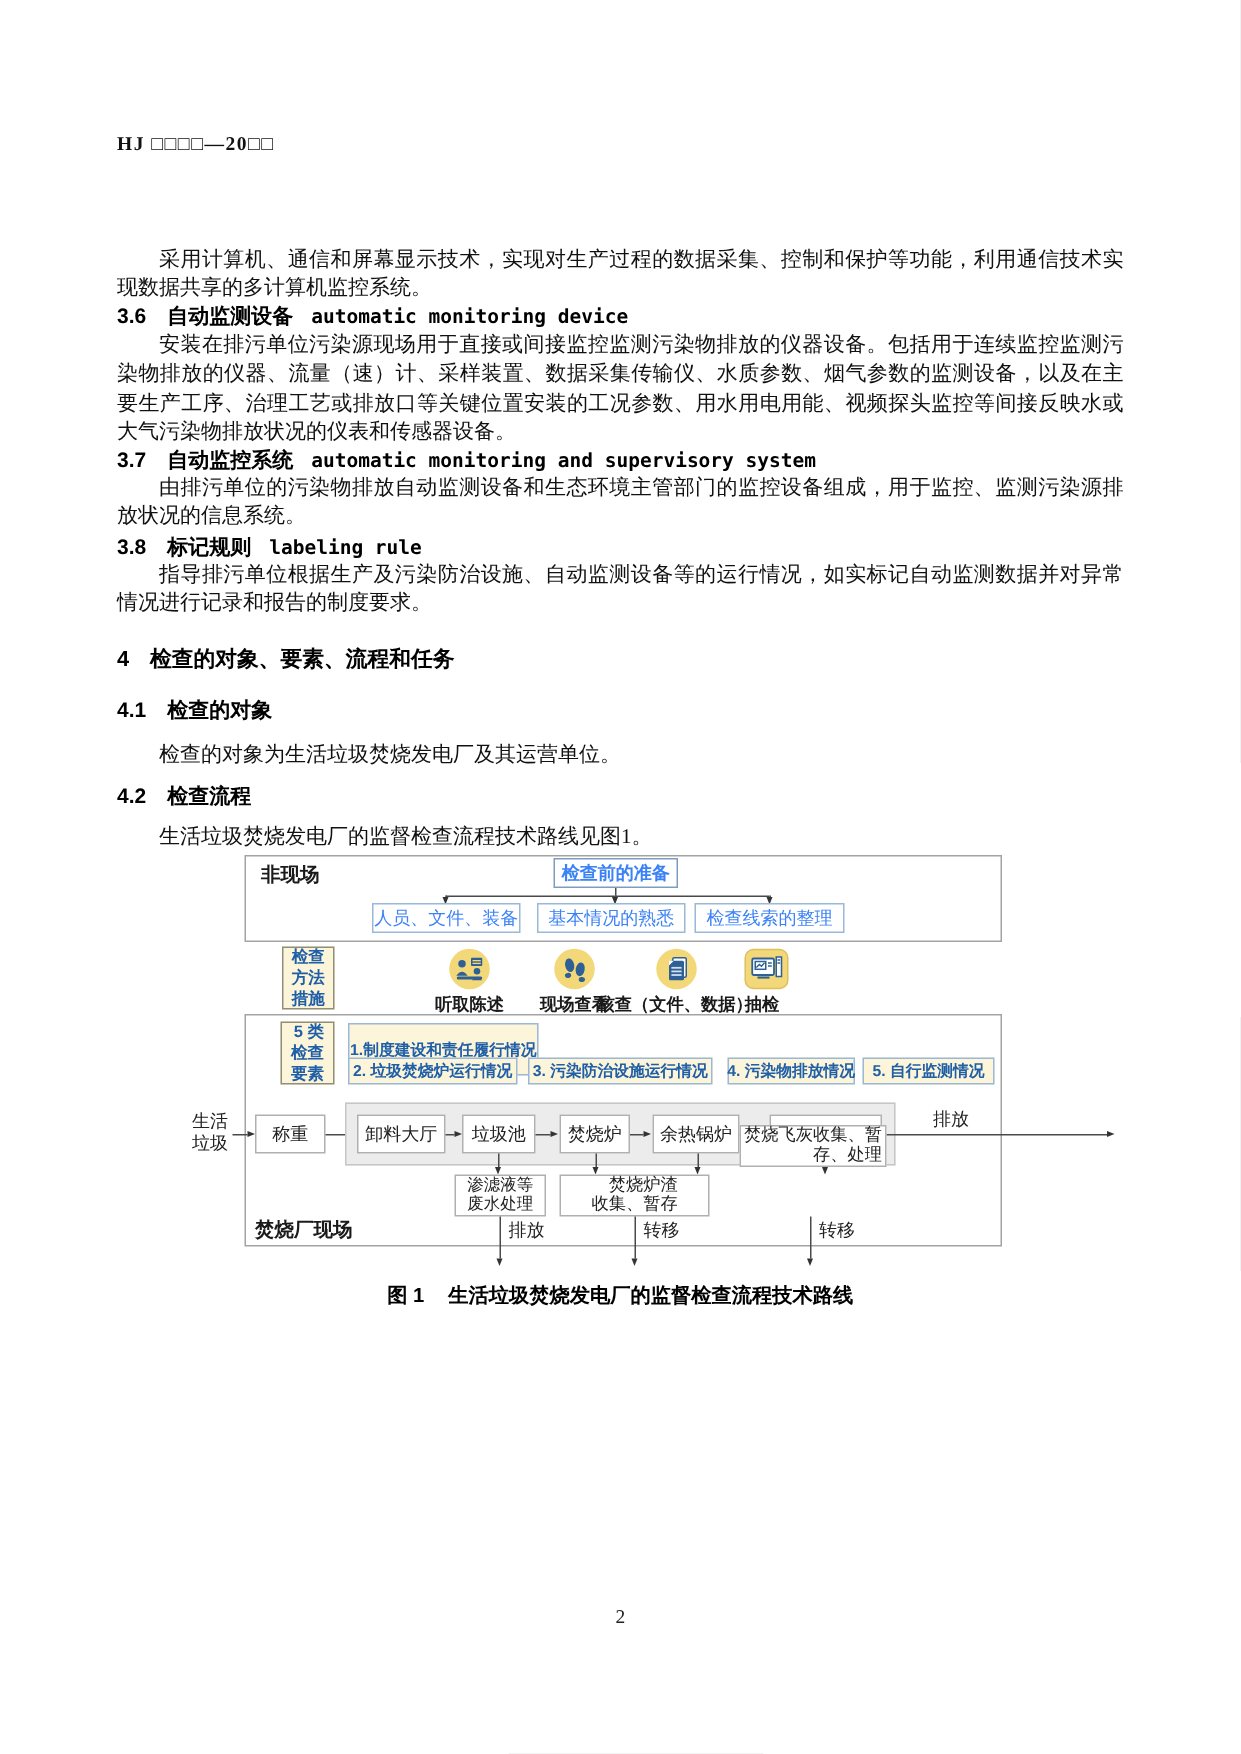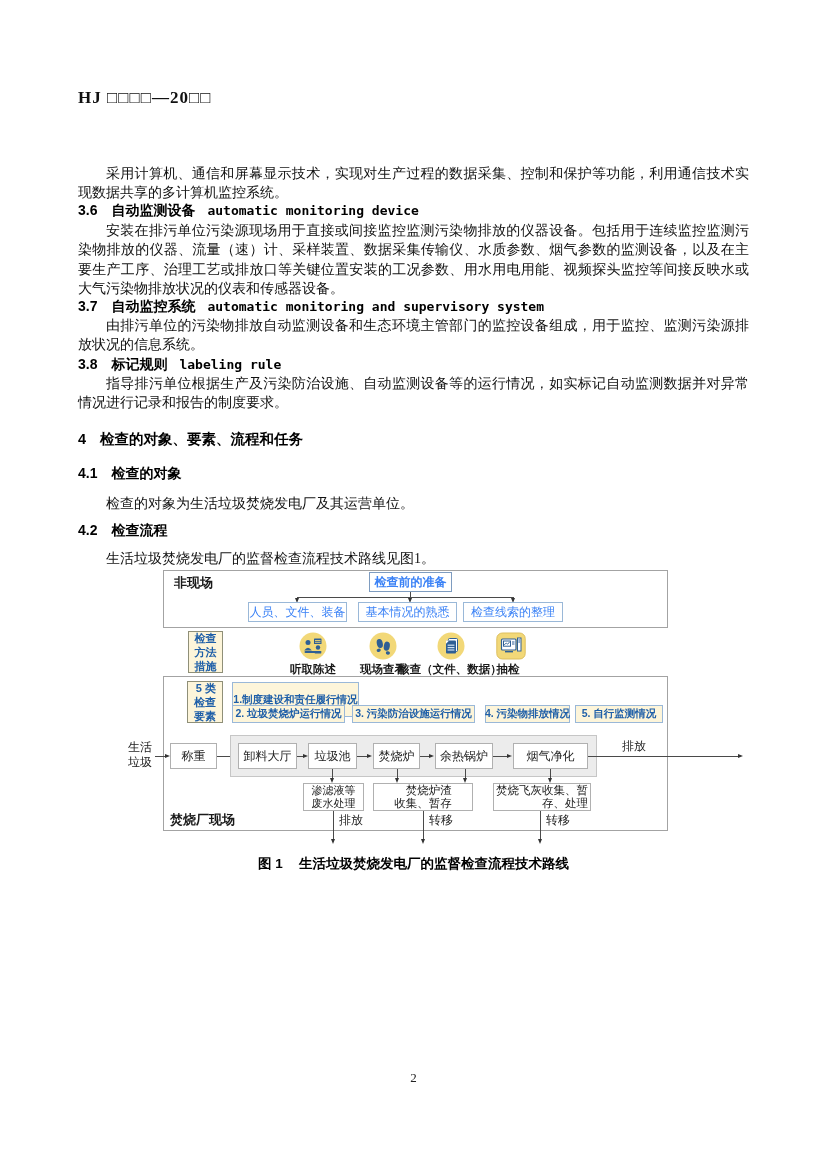--- a/index.html
+++ b/index.html
@@ -4,21 +4,21 @@
 <style>
   * { margin:0; padding:0; box-sizing:border-box; }
   html,body { background:#e8e8e8; }
   .page {
     position:relative; width:827px; height:1169px; margin:0 auto;
     background:#ffffff; overflow:hidden;
     font-family:"Liberation Serif", serif; color:#111;
   }
   .doc-code {
     position:absolute; left:78px; top:88px;
-    font-family:"Liberation Serif", serif; font-weight:bold; font-size:17px; letter-spacing:1px;
+    font-family:"Liberation Serif", serif; font-weight:bold; font-size:13px; letter-spacing:1px;
   }
   .body-text {
     position:absolute; left:78px; width:671px;
     font-size:14px; line-height:19.3px; text-align:justify; text-indent:2em;
   }
   .heading {
     position:absolute; left:78px; white-space:nowrap;
     font-family:"Liberation Sans", sans-serif; font-weight:bold; font-size:14px; color:#000;
   }
   .heading .num { margin-right:14px; }
@@ -216,21 +216,21 @@
 
     <i class="vl ad" style="left:332px;top:769px;height:9px"></i>
     <i class="vl ad" style="left:397px;top:769px;height:9px"></i>
     <i class="vl ad" style="left:465px;top:769px;height:9px"></i>
     <i class="vl ad" style="left:550px;top:769px;height:9px"></i>
 
     <div class="proc-box" style="left:303px;top:783px;width:61px;height:28px;font-size:11px">渗滤液等
 废水处理</div>
     <div class="proc-box" style="left:373px;top:783px;width:100px;height:28px;font-size:11.5px">焚烧炉渣
 收集、暂存</div>
-    <div class="proc-box" style="left:493px;top:783px;width:98px;height:28px;font-size:11.5px">焚烧飞灰收集、暂
+    <div class="proc-box" style="left:493px;top:750px;width:98px;height:28px;font-size:11.5px">焚烧飞灰收集、暂
 存、处理</div>
 
     <i class="vl ad" style="left:333px;top:811px;height:28px"></i>
     <i class="vl ad" style="left:423px;top:811px;height:28px"></i>
     <i class="vl ad" style="left:540px;top:811px;height:28px"></i>
     <div class="flow-label" style="left:339px;top:813px">排放</div>
     <div class="flow-label" style="left:429px;top:813px">转移</div>
     <div class="flow-label" style="left:546px;top:813px">转移</div>
 
     <div class="zone-label" style="left:170px;top:811px">焚烧厂现场</div>

